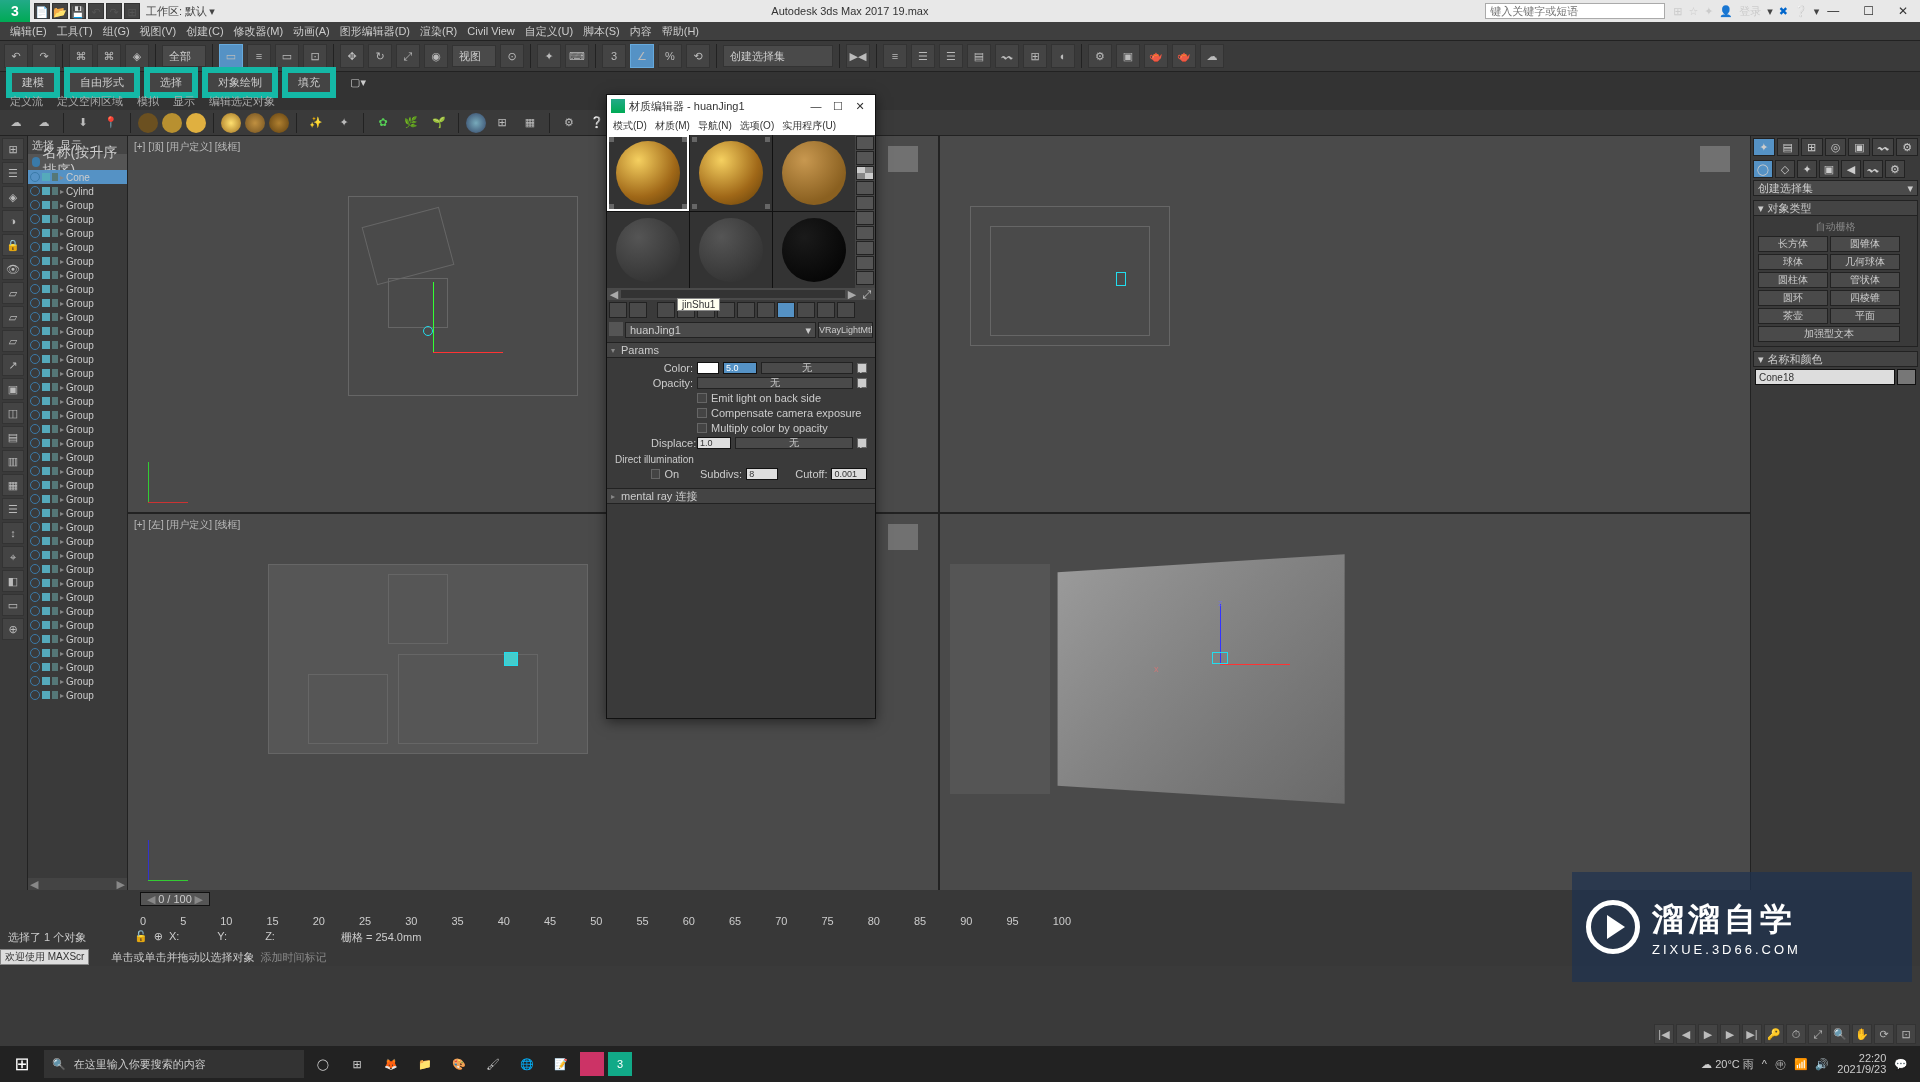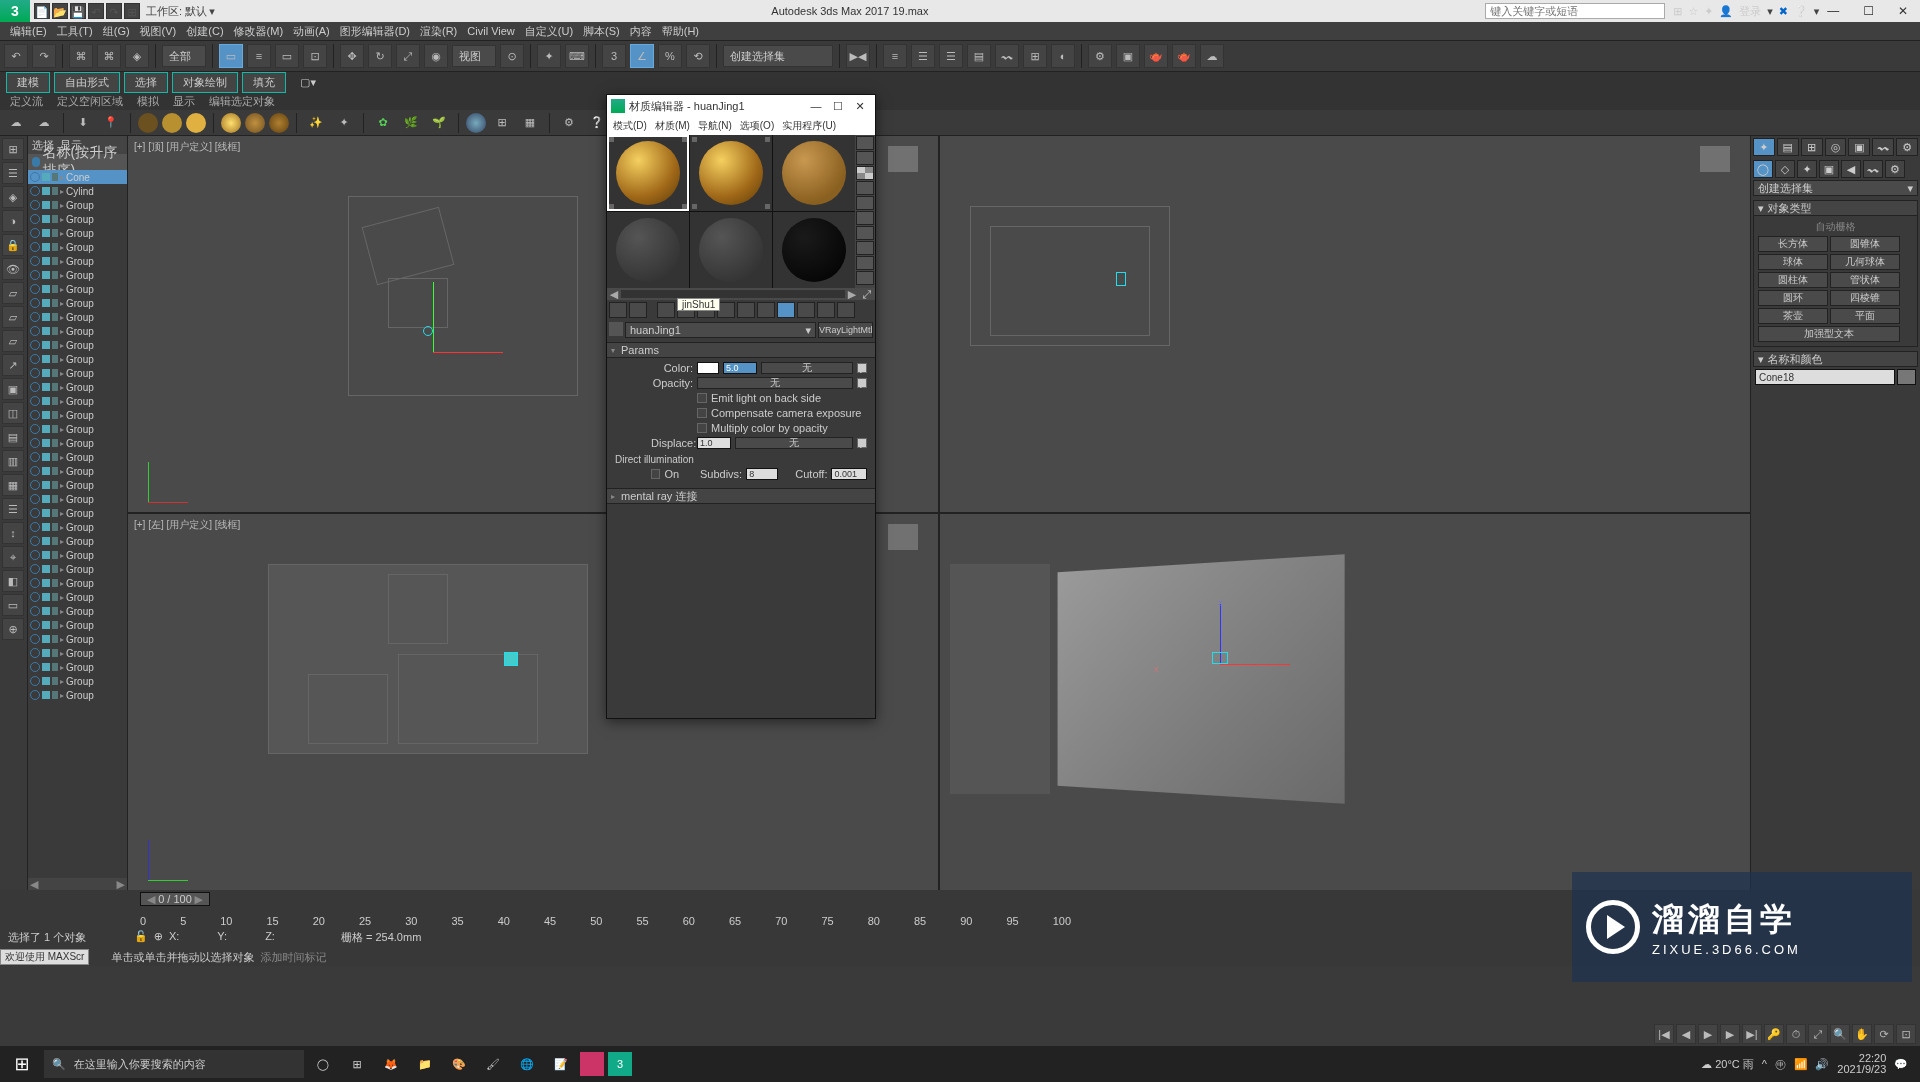--- a/index.html
+++ b/index.html
@@ -22,21 +22,21 @@
 .menubar span { color:#ccc; }
 
 
 .toolbar { height:32px; background:#3a3a3a; border-top:1px solid #222; border-bottom:1px solid #222; display:flex; align-items:center; gap:4px; padding:0 4px; }
 .toolbar .btn,.btn { width:24px; height:24px; background:#444; display:inline-flex; align-items:center; justify-content:center; color:#bbb; border:1px solid #333; cursor:pointer; }
 .toolbar .btn.active { background:#5592c5; border-color:#6ad; }
 .toolbar .sep { width:1px; height:24px; background:#222; margin:0 2px; }
 .toolbar .dd { height:22px; background:#4a4a4a; border:1px solid #333; padding:0 14px 0 6px; line-height:20px; color:#ccc; position:relative; }
 
 .tabstrip { height:20px; background:#333; display:flex; gap:4px; padding:0 6px; align-items:center; }
-.tabstrip span { padding:2px 10px; background:#444; border:1px solid #14b8a6; color:#ccc; }
+.tabstrip span { padding:2px 10px; background:#444; border:6px solid #14b8a6; color:#ccc; }
 .subbar { height:18px; background:#333; display:flex; gap:14px; padding:0 10px; align-items:center; }
 .subbar span { color:#aaa; }
 
 
 .icrow { height:26px; background:#3a3a3a; display:flex; align-items:center; gap:4px; padding:0 4px; border-bottom:1px solid #222; }
 .icrow .ic { width:20px; height:20px; border-radius:10px; display:inline-block; }
 .icrow .sep { width:1px; height:20px; background:#222; margin:0 3px; }
 
 
 .main { display:flex; height:754px; }

